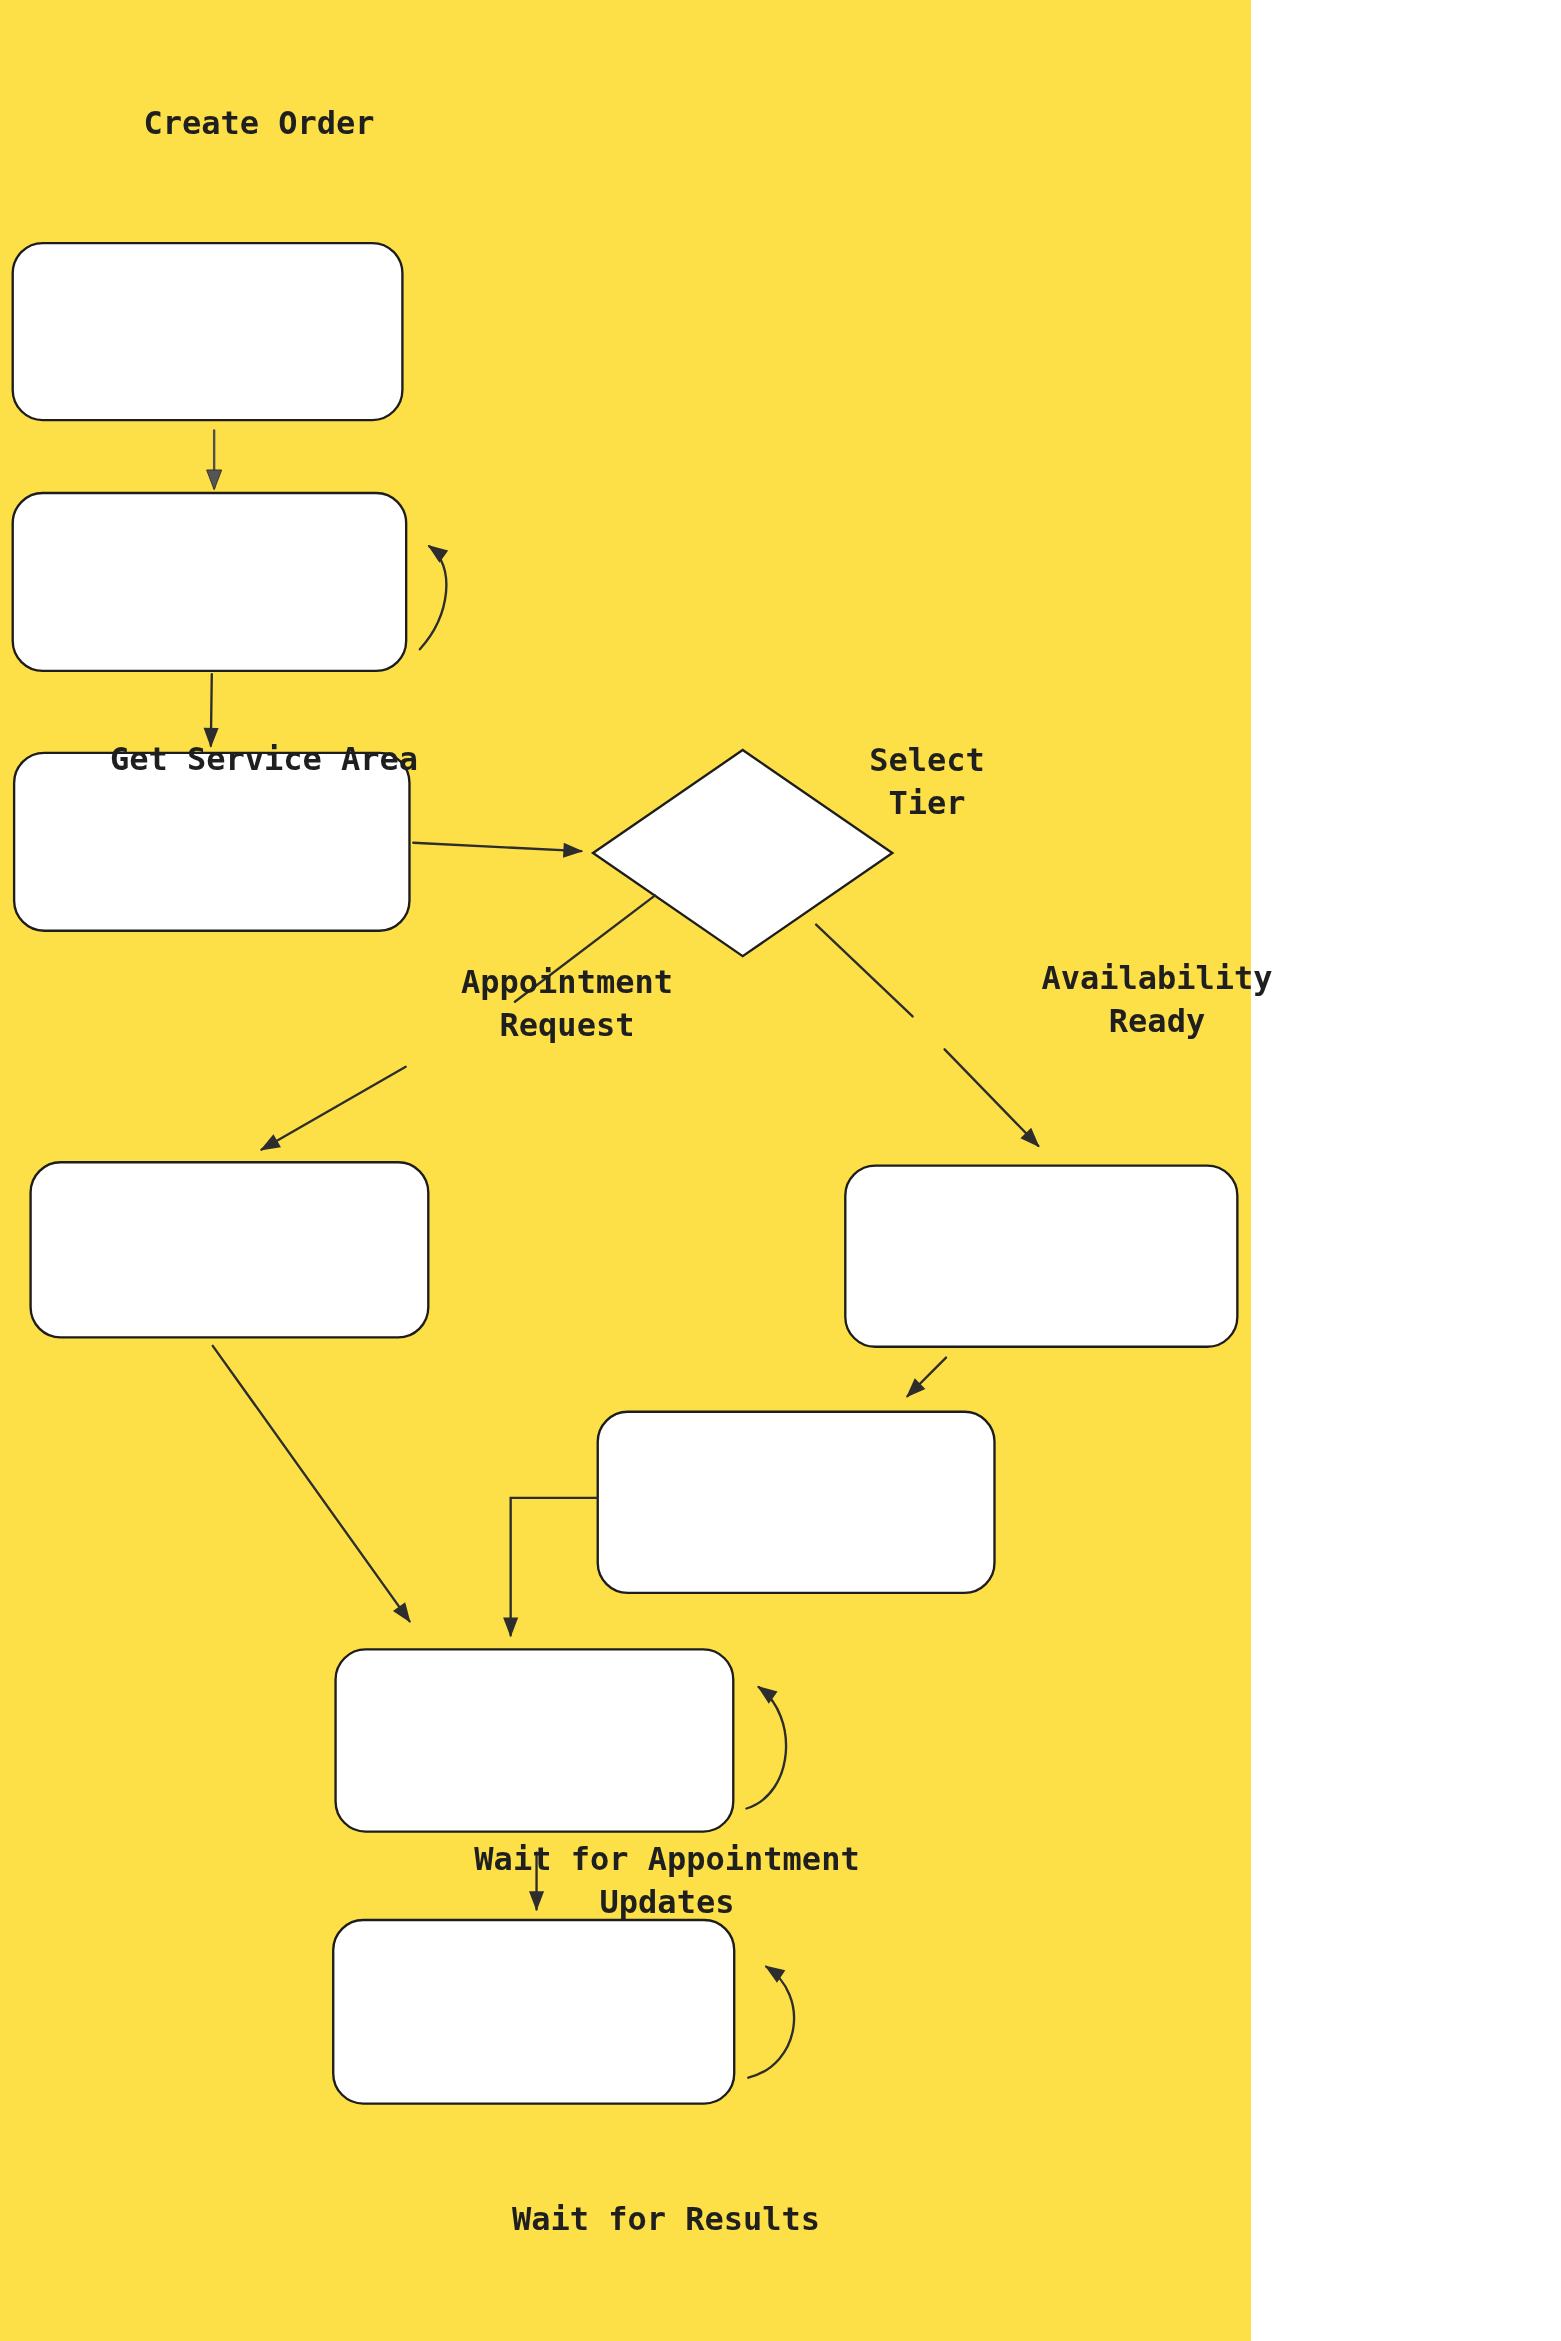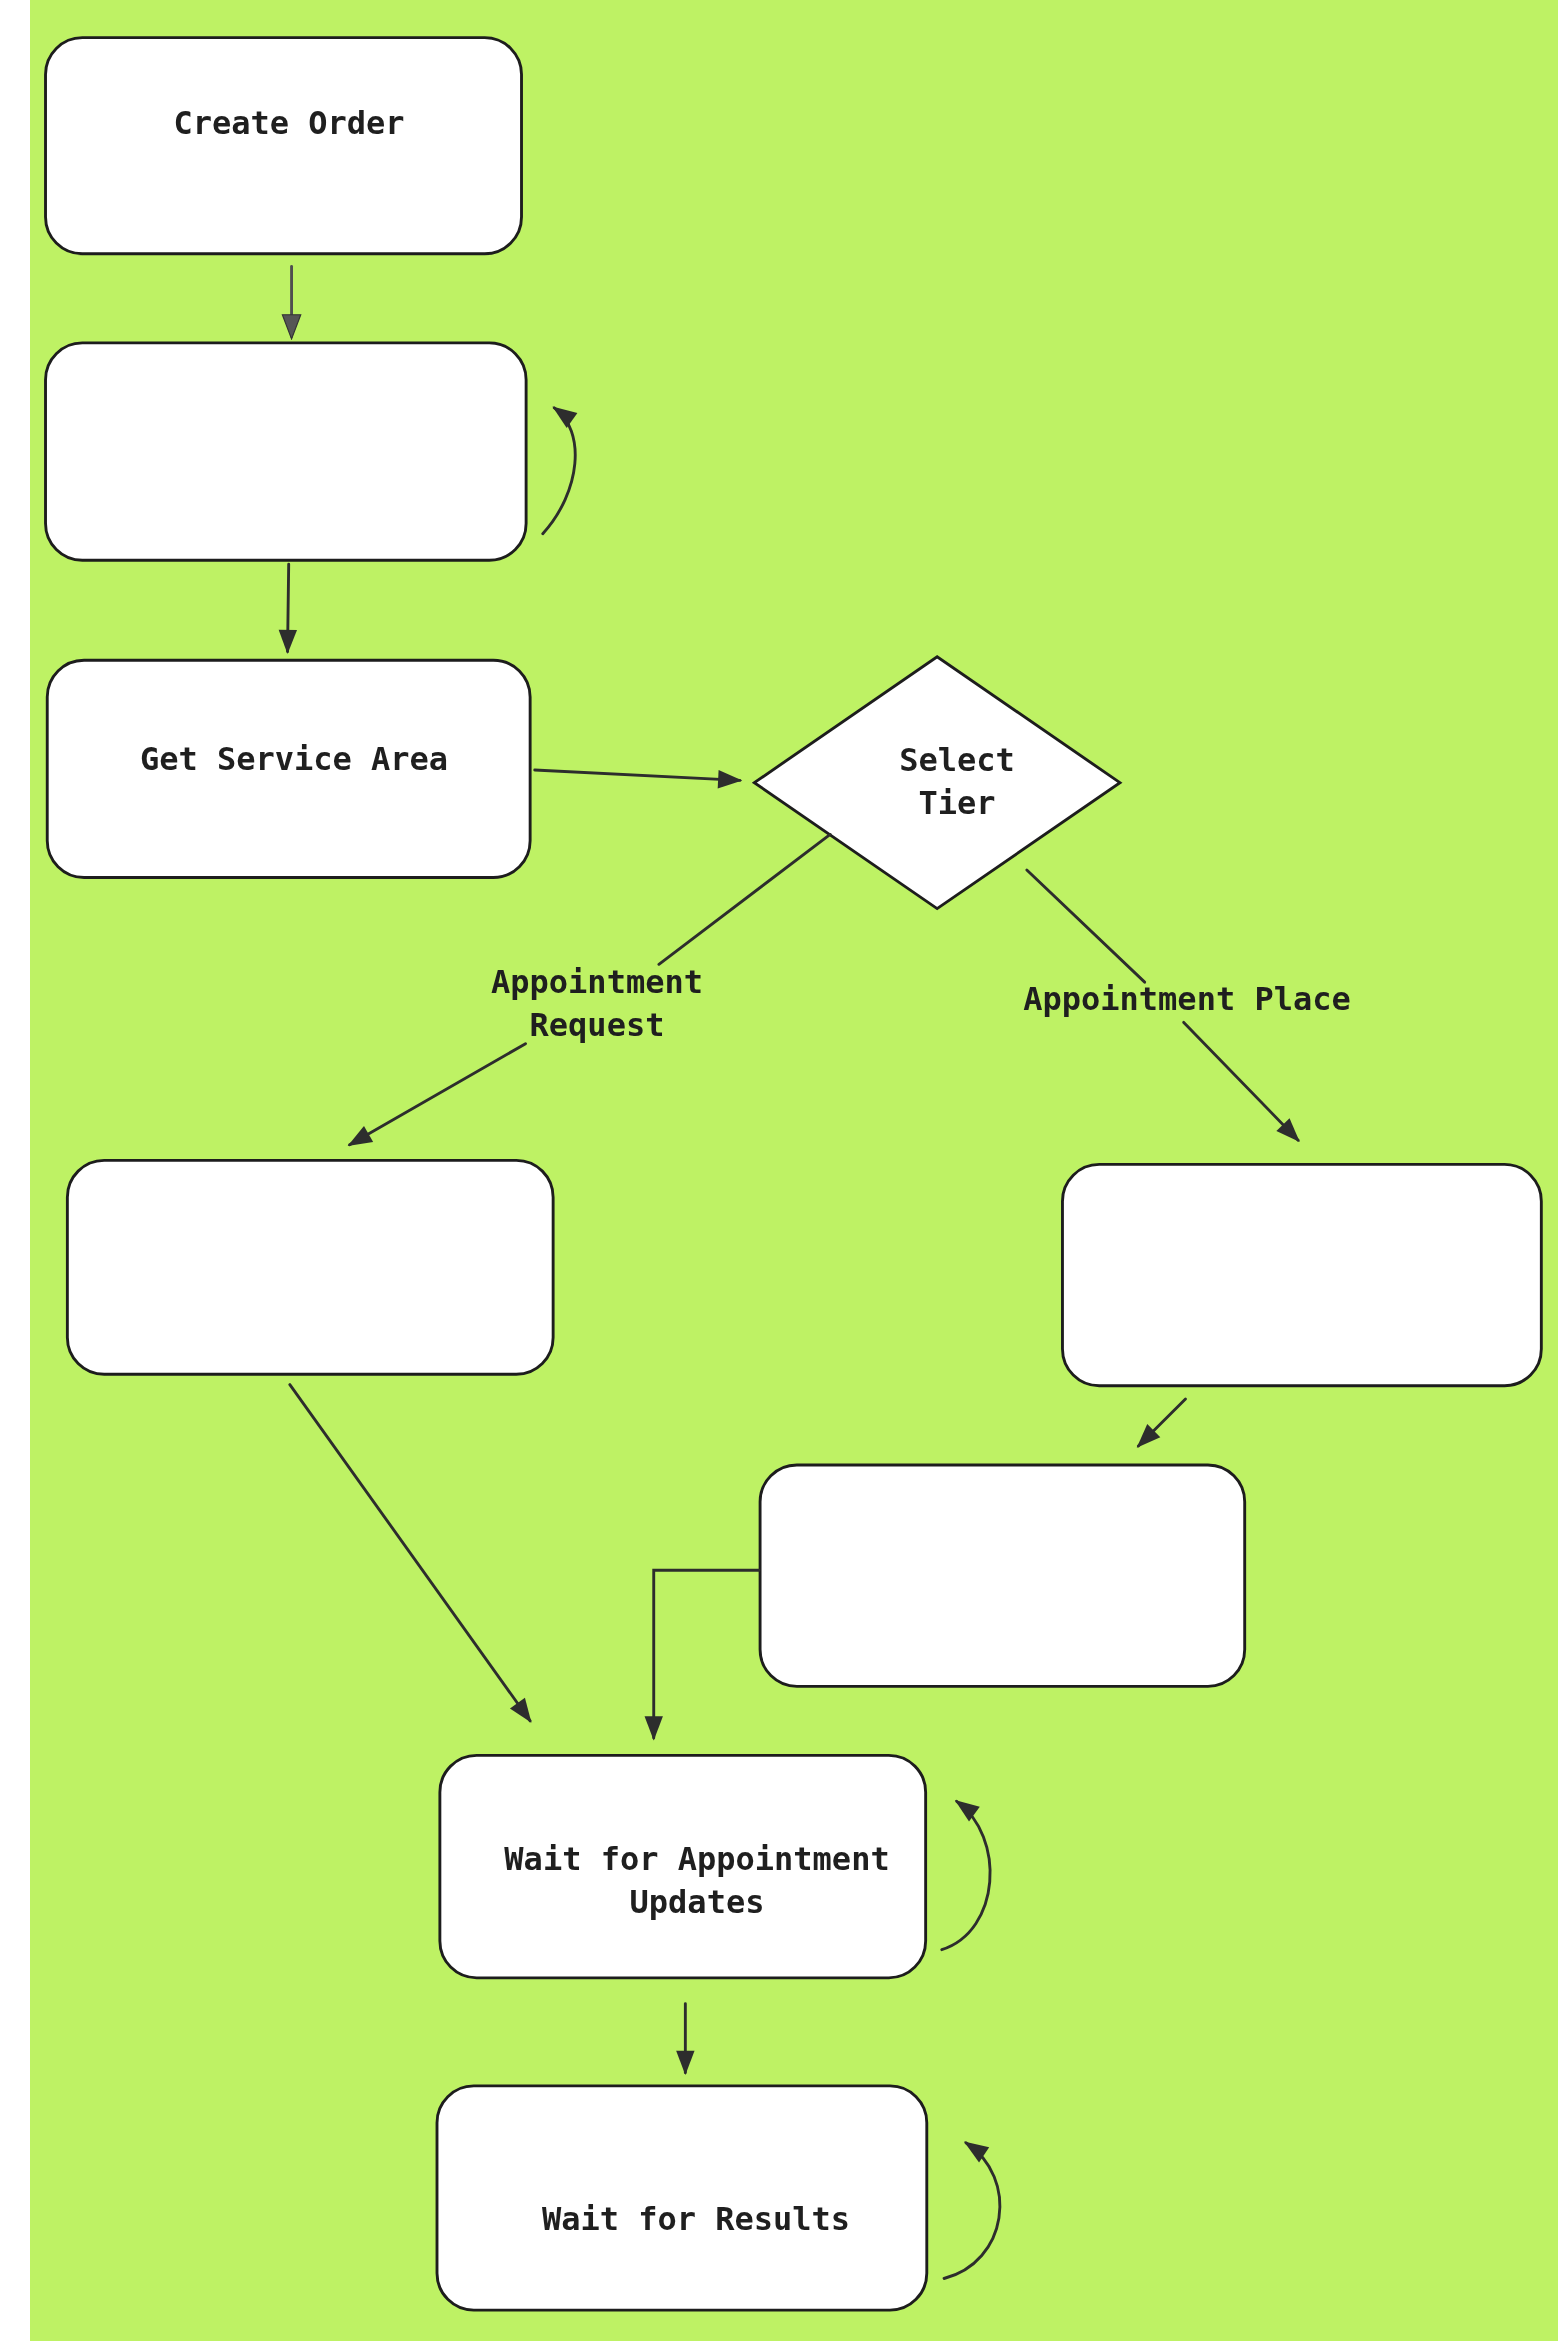--- a/index.html
+++ b/index.html
@@ -2,25 +2,24 @@
 <html style="font-size:9.4px"><head>
 <meta charset="utf-8">
 <style>
   html, body {
     margin: 0;
     padding: 0;
     background: #ffffff;
   }
   #canvas {
     position: relative;
-    width: 1528px;
+    width: 1251px;
     height: 2342px;
-    background: #bef264;
+    background: #fde047;
     font-family: "DejaVu Sans Mono", "Liberation Mono", monospace;
-    margin-left: 30px;
   }
   #diagram-svg {
     position: absolute;
     left: 0; top: 0;
     width: 100%; height: 100%;
   }
   .node-shape {
     fill: #ffffff;
     stroke: #1d1d1d;
     stroke-width: 5px;
@@ -102,16 +101,16 @@
   <div class="lbl" style="left:259px;  top:124px;">Create Order</div>
   <div class="lbl" style="left:264px;  top:760px;text-align:right;">Get Service Area</div>
   <div class="lbl" style="left:927px; top:782px;">Select
 Tier</div>
   <div class="lbl" style="left:667px; top:1881px;">Wait for Appointment
 Updates</div>
   <div class="lbl" style="left:666px; top:2220px;">Wait for Results</div>
 
   <div class="lbl" style="left:567px;  top:1004px;">Appointment
 Request</div>
-  <div class="lbl" style="left:1157px; top:1000px;">Appointment Place</div>
+  <div class="lbl" style="left:1157px; top:1000px;">Availability Ready</div>
 
 </div>
 
 
 </body></html>

